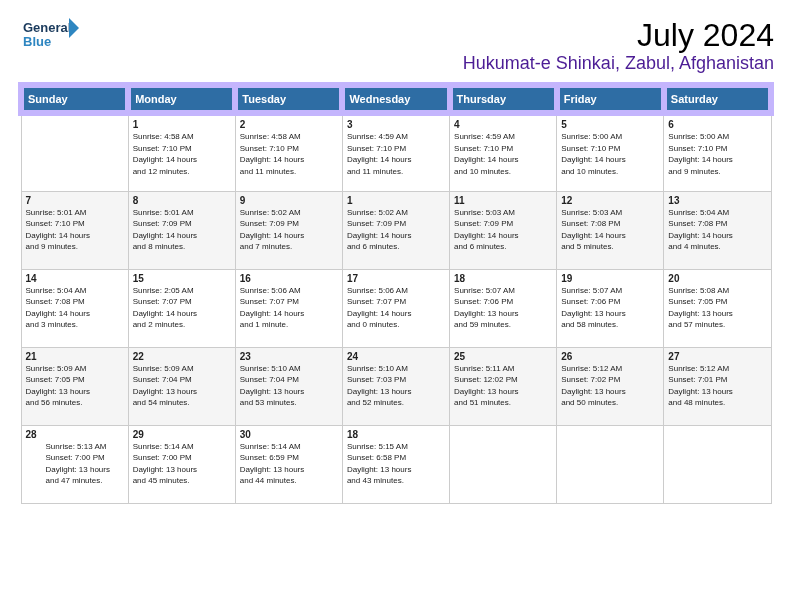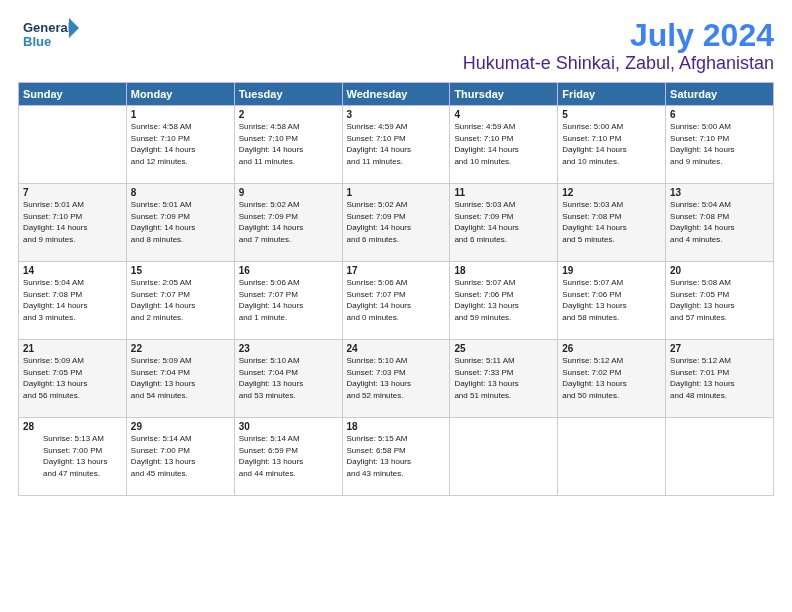--- a/index.html
+++ b/index.html
@@ -29,41 +29,41 @@
     .logo-icon {
       width: 28px;
       height: 28px;
       margin-right: 3px;
     }
     .title-area {
       text-align: right;
     }
     .month-title {
       font-size: 32px;
-      font-weight: bold;
-      color: #3b82f6;
+      font-weight: normal;
+      color: #000000;
       line-height: 1.1;
     }
     .subtitle {
       font-size: 18px;
       color: #4c1d95;
     }
     table {
       width: 100%;
       border-collapse: collapse;
       table-layout: fixed;
     }
     thead tr th {
       background-color: #2e6da4;
       color: #fff;
       font-size: 11px;
       font-weight: bold;
       padding: 5px 4px;
       text-align: left;
-      border: 1px solid #c4b5fd;
+      border: 6px solid #c4b5fd;
     }
     tbody tr td {
       border: 1px solid #ccc;
       vertical-align: top;
       padding: 3px 4px;
       font-size: 8.5px;
       color: #222;
       height: 78px;
     }
     tbody tr:nth-child(even) td {
@@ -288,21 +288,21 @@
           <td>
             <span class="day-num">24</span>
             <div class="day-info" style="white-space: pre-line;">Sunrise: 5:10 AM
 Sunset: 7:03 PM
 Daylight: 13 hours
 and 52 minutes.</div>
           </td>
           <td>
             <span class="day-num">25</span>
             <div class="day-info" style="white-space: pre-line;">Sunrise: 5:11 AM
-Sunset: 7:33 PM
+Sunset: 12:02 PM
 Daylight: 13 hours
 and 51 minutes.</div>
           </td>
           <td>
             <span class="day-num">26</span>
             <div class="day-info" style="white-space: pre-line;">Sunrise: 5:12 AM
 Sunset: 7:02 PM
 Daylight: 13 hours
 and 50 minutes.</div>
           </td>

